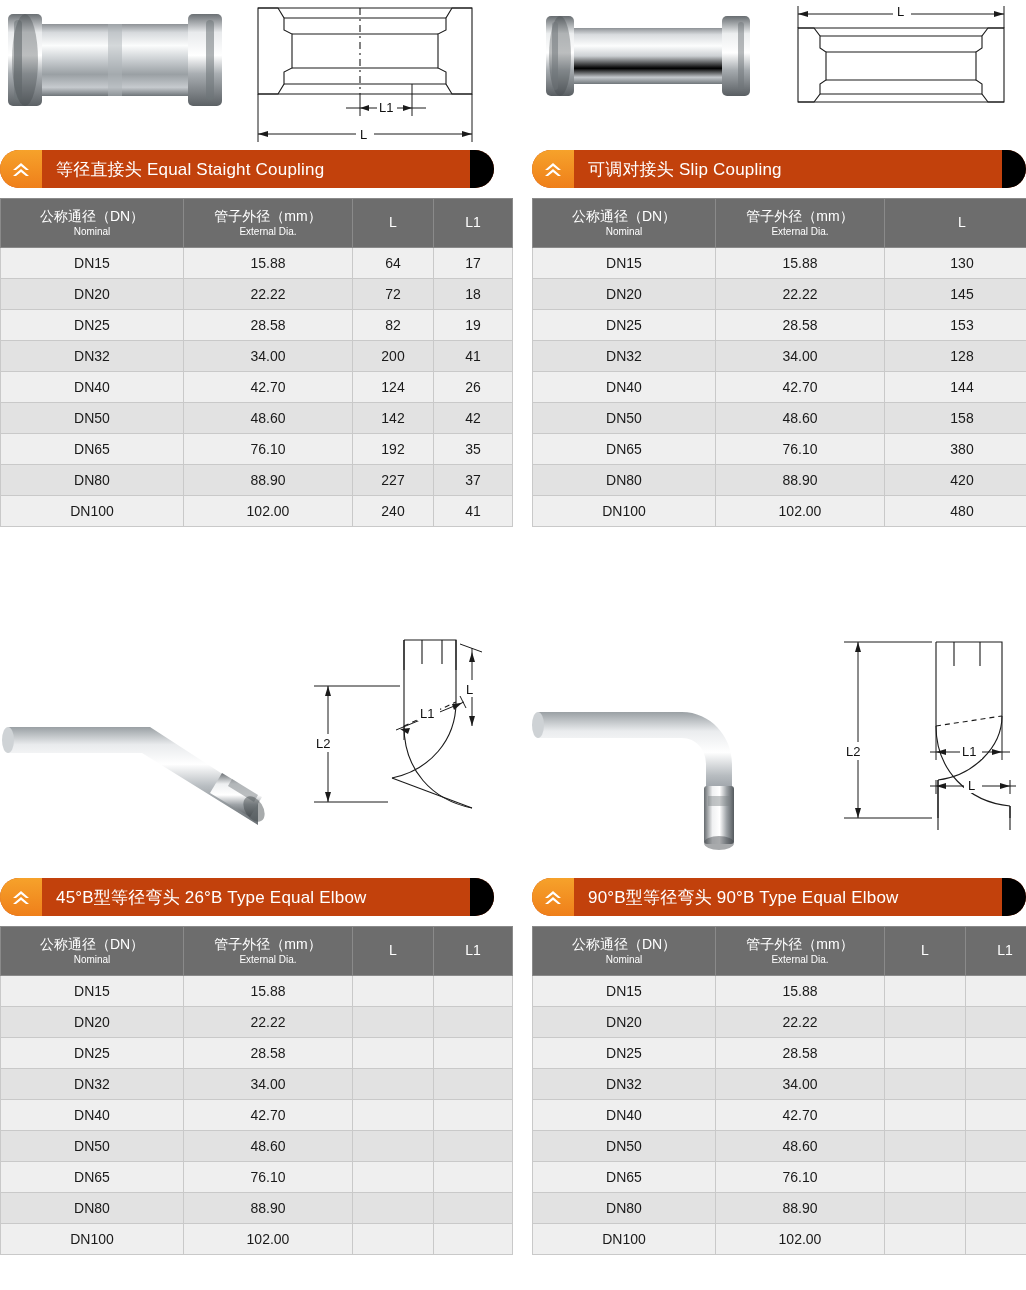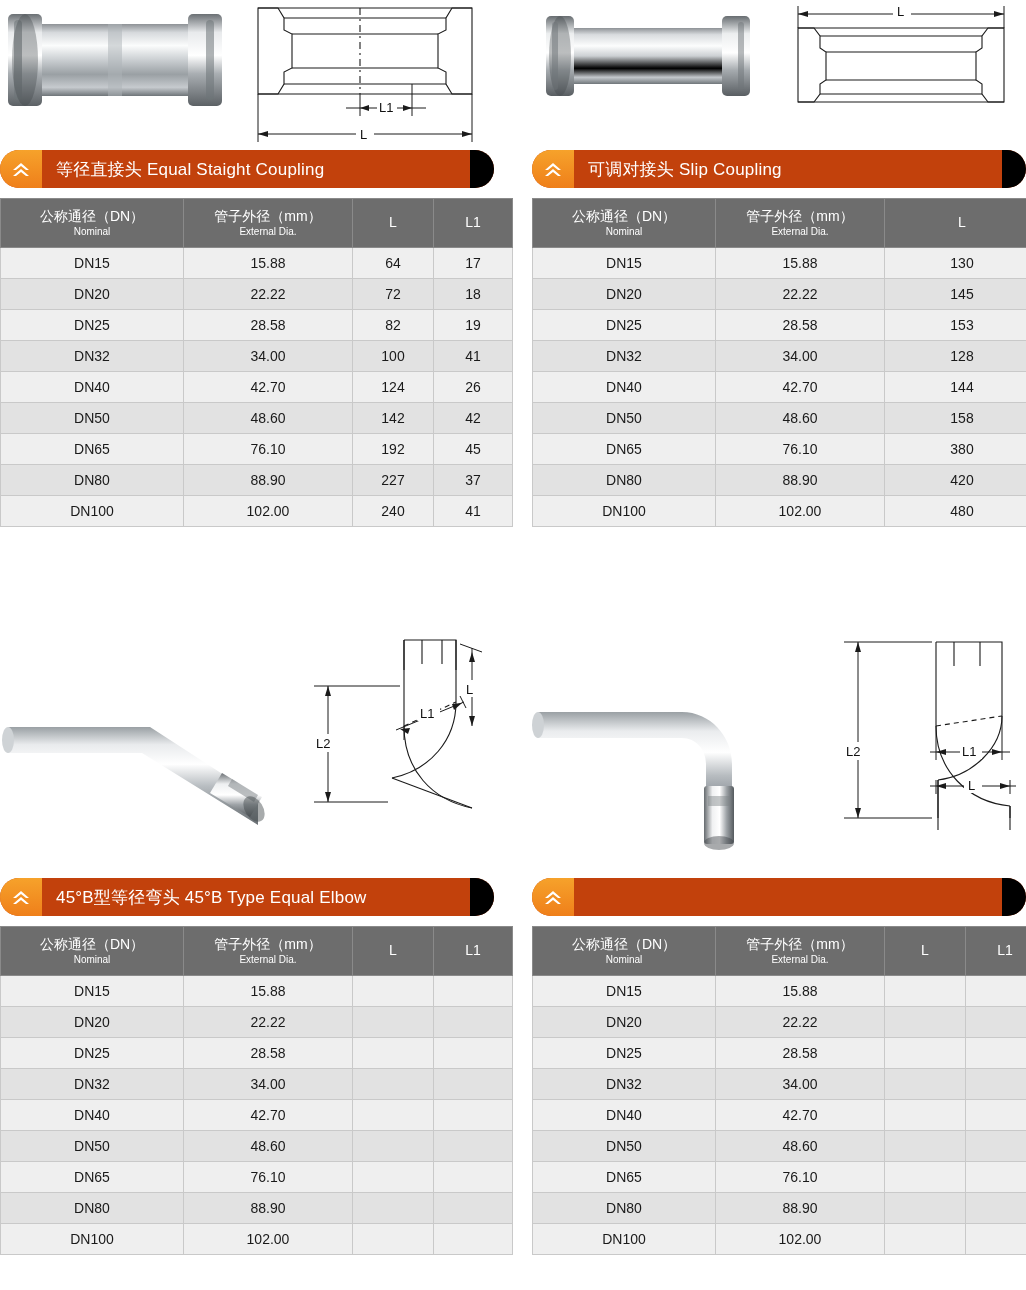--- a/index.html
+++ b/index.html
@@ -234,40 +234,40 @@
           </tr>
         <tr>
             <td>DN25</td>
             <td>28.58</td>
             <td>82</td>
             <td>19</td>
           </tr>
         <tr>
             <td>DN32</td>
             <td>34.00</td>
-            <td>100</td>
+            <td>200</td>
             <td>41</td>
           </tr>
         <tr>
             <td>DN40</td>
             <td>42.70</td>
             <td>124</td>
             <td>26</td>
           </tr>
         <tr>
             <td>DN50</td>
             <td>48.60</td>
             <td>142</td>
             <td>42</td>
           </tr>
         <tr>
             <td>DN65</td>
             <td>76.10</td>
             <td>192</td>
-            <td>45</td>
+            <td>35</td>
           </tr>
         <tr>
             <td>DN80</td>
             <td>88.90</td>
             <td>227</td>
             <td>37</td>
           </tr>
         <tr>
             <td>DN100</td>
             <td>102.00</td>
@@ -481,21 +481,21 @@
 
     <div class="banner">
       <span class="banner-chev">
         <svg width="24" height="24" viewBox="0 0 24 24">
           <path d="M4 13 L12 6 L20 13 L17 13 L12 9 L7 13 Z" fill="#ffffff"></path>
           <path d="M4 19 L12 12 L20 19 L17 19 L12 15 L7 19 Z" fill="#ffffff"></path>
         </svg>
       </span>
       <span class="banner-title">
         <span class="cn">45°B型等径弯头</span>
-        <span class="en">45°B Type Equal Elbow</span>
+        <span class="en">26°B Type Equal Elbow</span>
       </span>
     </div>
 
     <table class="spec">
       <thead>
         <tr>
           <th class="c0">
             <span>公称通径（DN）</span>
             <span class="sub">Nominal</span>
           </th>
@@ -646,20 +646,24 @@
       </svg>
     </div>
 
     <div class="banner">
       <span class="banner-chev">
         <svg width="24" height="24" viewBox="0 0 24 24">
           <path d="M4 13 L12 6 L20 13 L17 13 L12 9 L7 13 Z" fill="#ffffff"></path>
           <path d="M4 19 L12 12 L20 19 L17 19 L12 15 L7 19 Z" fill="#ffffff"></path>
         </svg>
       </span>
+      <span class="banner-title">
+        <span class="cn">90°B型等径弯头</span>
+        <span class="en">90°B Type Equal Elbow</span>
+      </span>
     </div>
 
     <table class="spec">
       <thead>
         <tr>
           <th class="c0">
             <span>公称通径（DN）</span>
             <span class="sub">Nominal</span>
           </th>
           <th class="c1">

